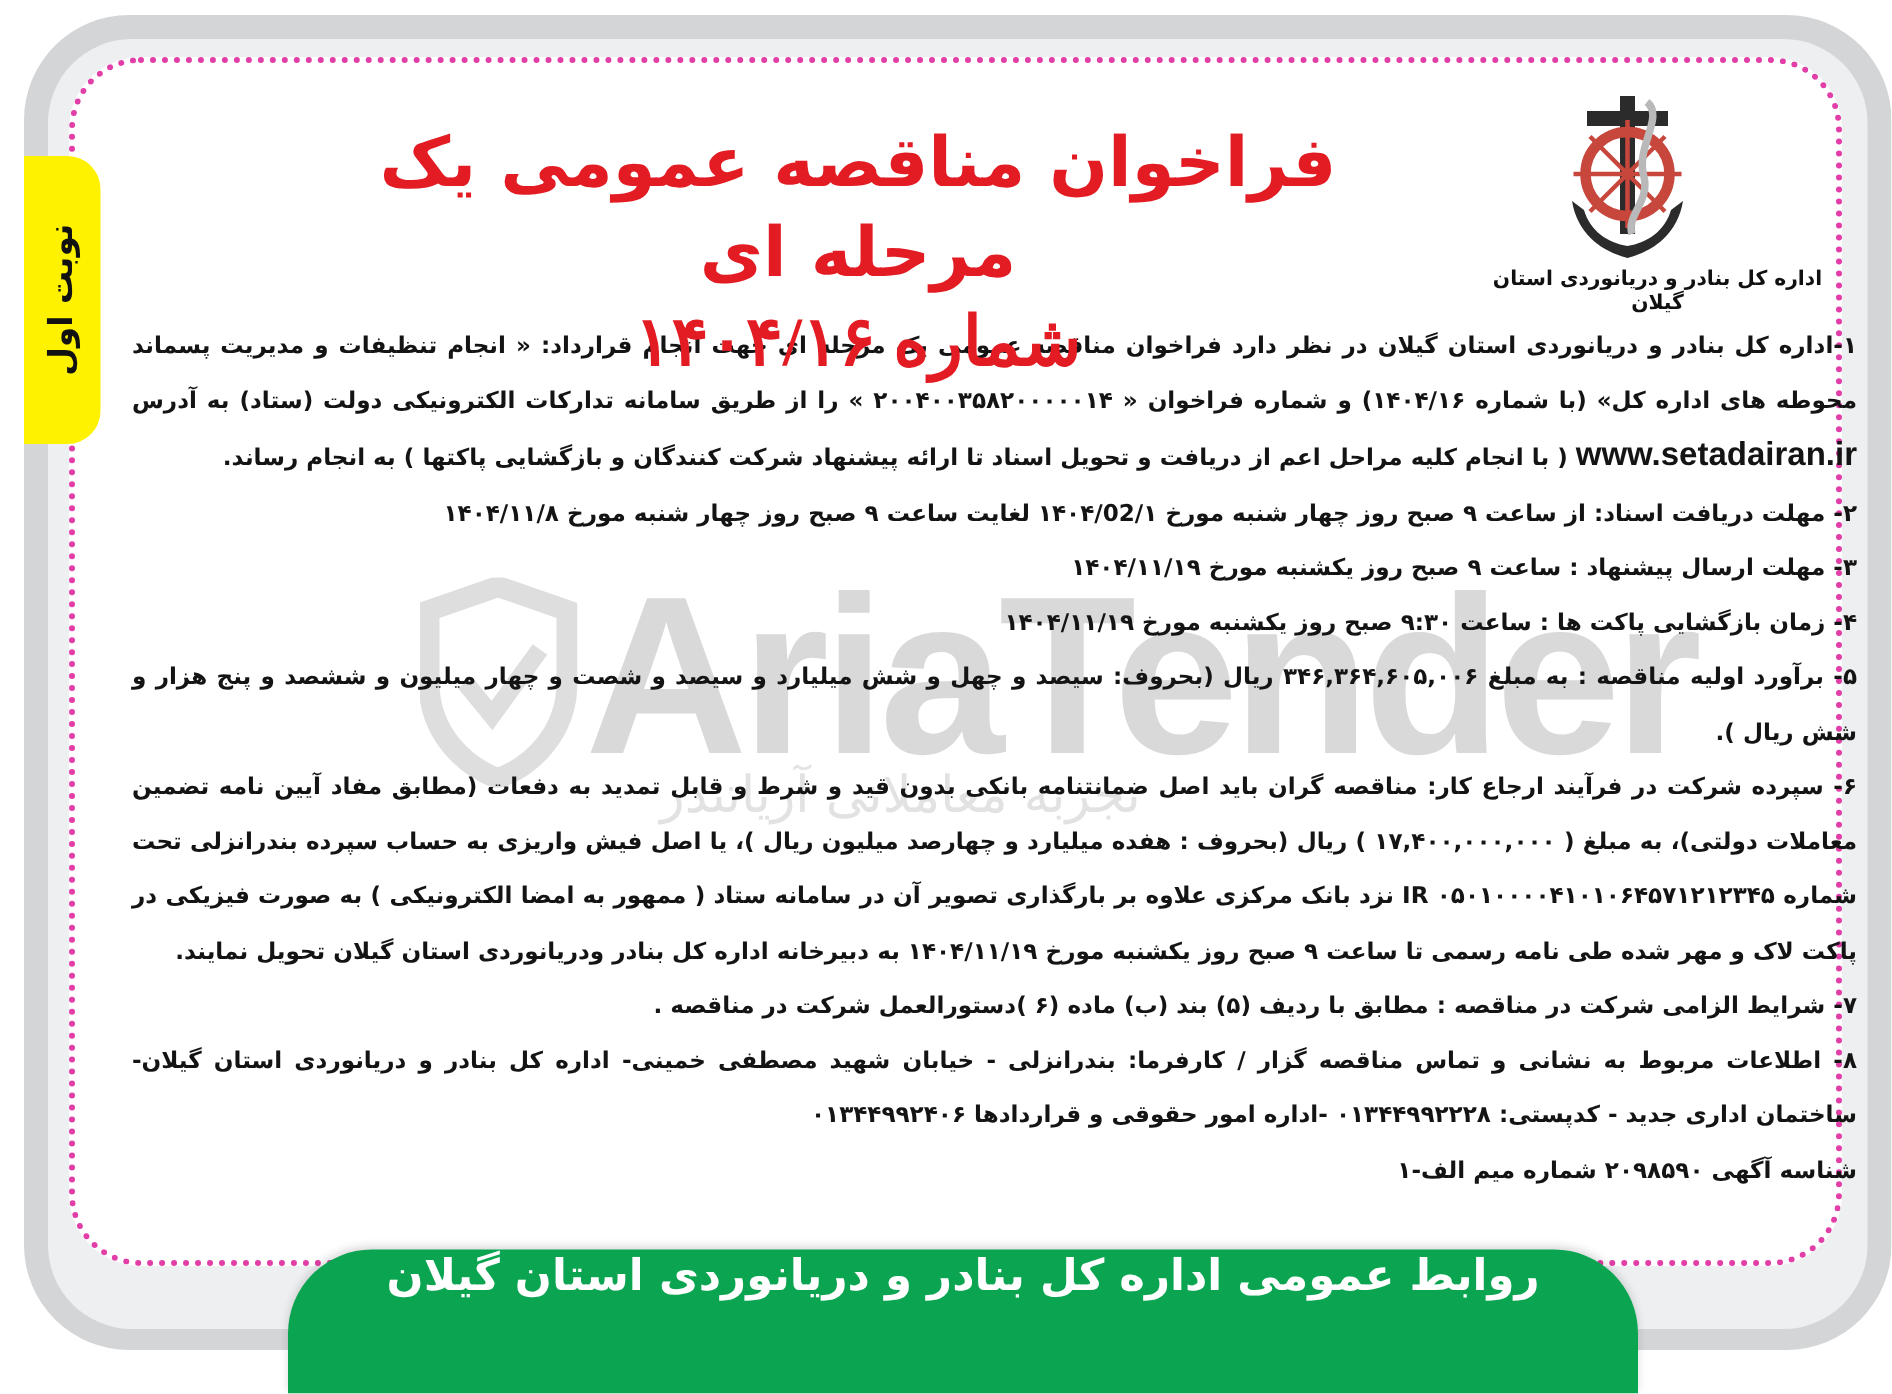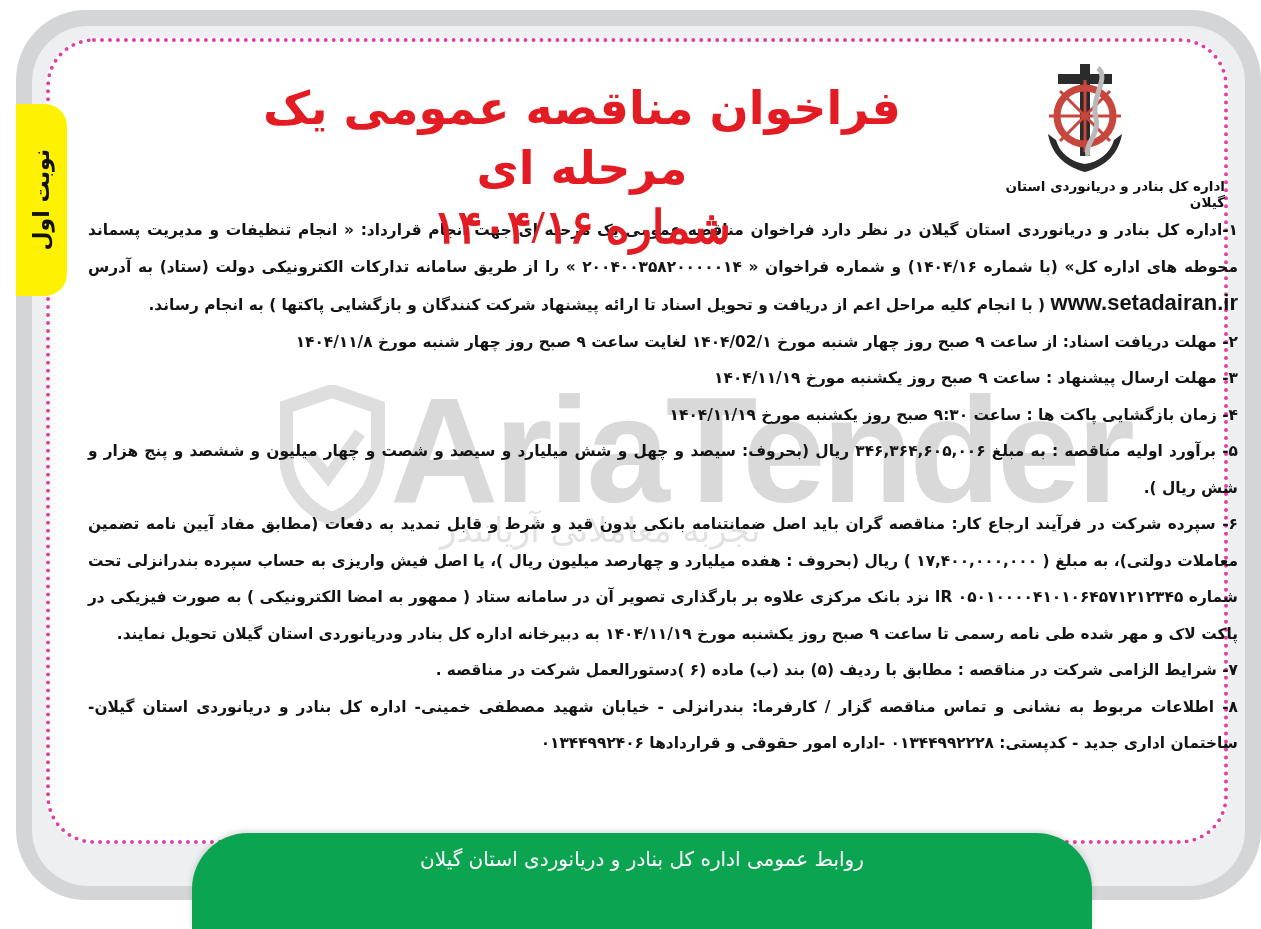--- a/index.html
+++ b/index.html
@@ -50,31 +50,31 @@
   }
 
   .logo {
     position: absolute;
     left: 1040px; top: 58px; width: 90px; height: 118px;
     z-index: 4;
   }
   .org-caption {
     position: absolute;
     left: 985px; top: 178px; width: 240px;
-    text-align: right;
+    text-align: center;
     direction: rtl;
     font-weight: bold;
     font-size: 13.5px;
     color: #111;
     z-index: 4;
   }
 
   .headline {
     position: absolute;
-    left: 252px; top: 78px; width: 660px;
+    left: 242px; top: 78px; width: 660px;
     text-align: center;
     direction: rtl;
     color: #e31c24;
     font-weight: bold;
     font-family: "DejaVu Sans", sans-serif;
     z-index: 4;
   }
   .headline .l1 { font-size: 46px; line-height: 60px; display: block; letter-spacing: -1px; }
   .headline .l2 { font-size: 46px; line-height: 60px; display: block; letter-spacing: -1px; font-family: Liberation Serif, serif; }
 
@@ -125,25 +125,24 @@
   .footer-banner {
     position: absolute;
     left: 192px; top: 833px; width: 900px; height: 96px;
     background: #0ba552;
     border-radius: 56px 56px 0 0;
     z-index: 6;
     display: flex; align-items: flex-start; justify-content: center;
     box-shadow: 0 -2px 6px rgba(0,0,0,0.15);
   }
   .footer-banner span {
-    margin-top: 14px;
     direction: rtl;
     color: #ffffff;
-    font-weight: normal;
-    font-size: 20px;
+    font-weight: bold;
+    font-size: 29px;
     letter-spacing: -0.5px;
   }
 </style>
 </head>
 <body>
 
 <div class="outer-frame"></div>
 <div class="inner-frame"></div>
 <div class="paper"></div>
 
@@ -184,17 +183,18 @@
 
 <div class="body-text">
   <p><span>۱-اداره کل بنادر و دریانوردی استان گیلان در نظر دارد فراخوان مناقصه عمومی یک مرحله ای جهت انجام قرارداد: « انجام تنظیفات  و مدیریت پسماند محوطه های اداره کل» (با شماره ۱۴۰۴/۱۶) و شماره فراخوان « ۲۰۰۴۰۰۳۵۸۲۰۰۰۰۰۱۴ » را از طریق سامانه تدارکات الکترونیکی دولت (ستاد) به آدرس </span><span class="ltr">www.setadairan.ir</span><span> ( با انجام کلیه مراحل اعم از دریافت و تحویل اسناد تا ارائه پیشنهاد شرکت کنندگان و بازگشایی پاکتها ) به انجام رساند.</span></p>
   <p>۲- مهلت دریافت اسناد: از ساعت ۹ صبح روز چهار شنبه  مورخ ۱۴۰۴/02/۱ لغایت ساعت ۹ صبح روز چهار شنبه مورخ ۱۴۰۴/۱۱/۸</p>
   <p>۳- مهلت ارسال پیشنهاد : ساعت ۹ صبح روز یکشنبه مورخ ۱۴۰۴/۱۱/۱۹</p>
   <p>۴- زمان بازگشایی پاکت ها : ساعت ۹:۳۰ صبح روز  یکشنبه مورخ ۱۴۰۴/۱۱/۱۹</p>
   <p>۵- برآورد اولیه مناقصه : به مبلغ  ۳۴۶,۳۶۴,۶۰۵,۰۰۶ ریال (بحروف: سیصد و چهل و شش میلیارد و سیصد و شصت و چهار میلیون و ششصد و پنج هزار و شش ریال ).</p>
   <p>۶- سپرده شرکت در فرآیند ارجاع کار: مناقصه گران باید اصل ضمانتنامه بانکی بدون قید و شرط و قابل تمدید به دفعات (مطابق مفاد آیین نامه تضمین معاملات دولتی)، به مبلغ ( ۱۷,۴۰۰,۰۰۰,۰۰۰ ) ریال (بحروف : هفده میلیارد و چهارصد میلیون ریال )، یا اصل فیش واریزی به حساب سپرده بندرانزلی تحت شماره IR ۰۵۰۱۰۰۰۰۴۱۰۱۰۶۴۵۷۱۲۱۲۳۴۵ نزد بانک مرکزی علاوه بر بارگذاری تصویر آن در سامانه ستاد ( ممهور به امضا الکترونیکی ) به صورت فیزیکی در پاکت لاک و مهر شده طی نامه رسمی تا ساعت ۹ صبح روز یکشنبه مورخ ۱۴۰۴/۱۱/۱۹  به دبیرخانه اداره کل بنادر ودریانوردی استان گیلان تحویل نمایند.</p>
   <p>۷- شرایط الزامی شرکت در مناقصه : مطابق با ردیف (۵) بند (ب) ماده (۶ )دستورالعمل شرکت در مناقصه .</p>
   <p>۸- اطلاعات مربوط به نشانی و تماس مناقصه گزار / کارفرما: بندرانزلی - خیابان شهید مصطفی خمینی- اداره کل بنادر و دریانوردی استان گیلان-ساختمان اداری جدید - کدپستی: ۰۱۳۴۴۹۹۲۲۲۸  -اداره امور حقوقی و قراردادها ۰۱۳۴۴۹۹۲۴۰۶</p>
+  <p>شناسه آگهی ۲۰۹۸۵۹۰    شماره میم الف-۱</p>
 </div>
 
 <div class="footer-banner">
   <span>روابط عمومی اداره کل بنادر و دریانوردی استان گیلان</span>
 </div>
 
 </body></html>

